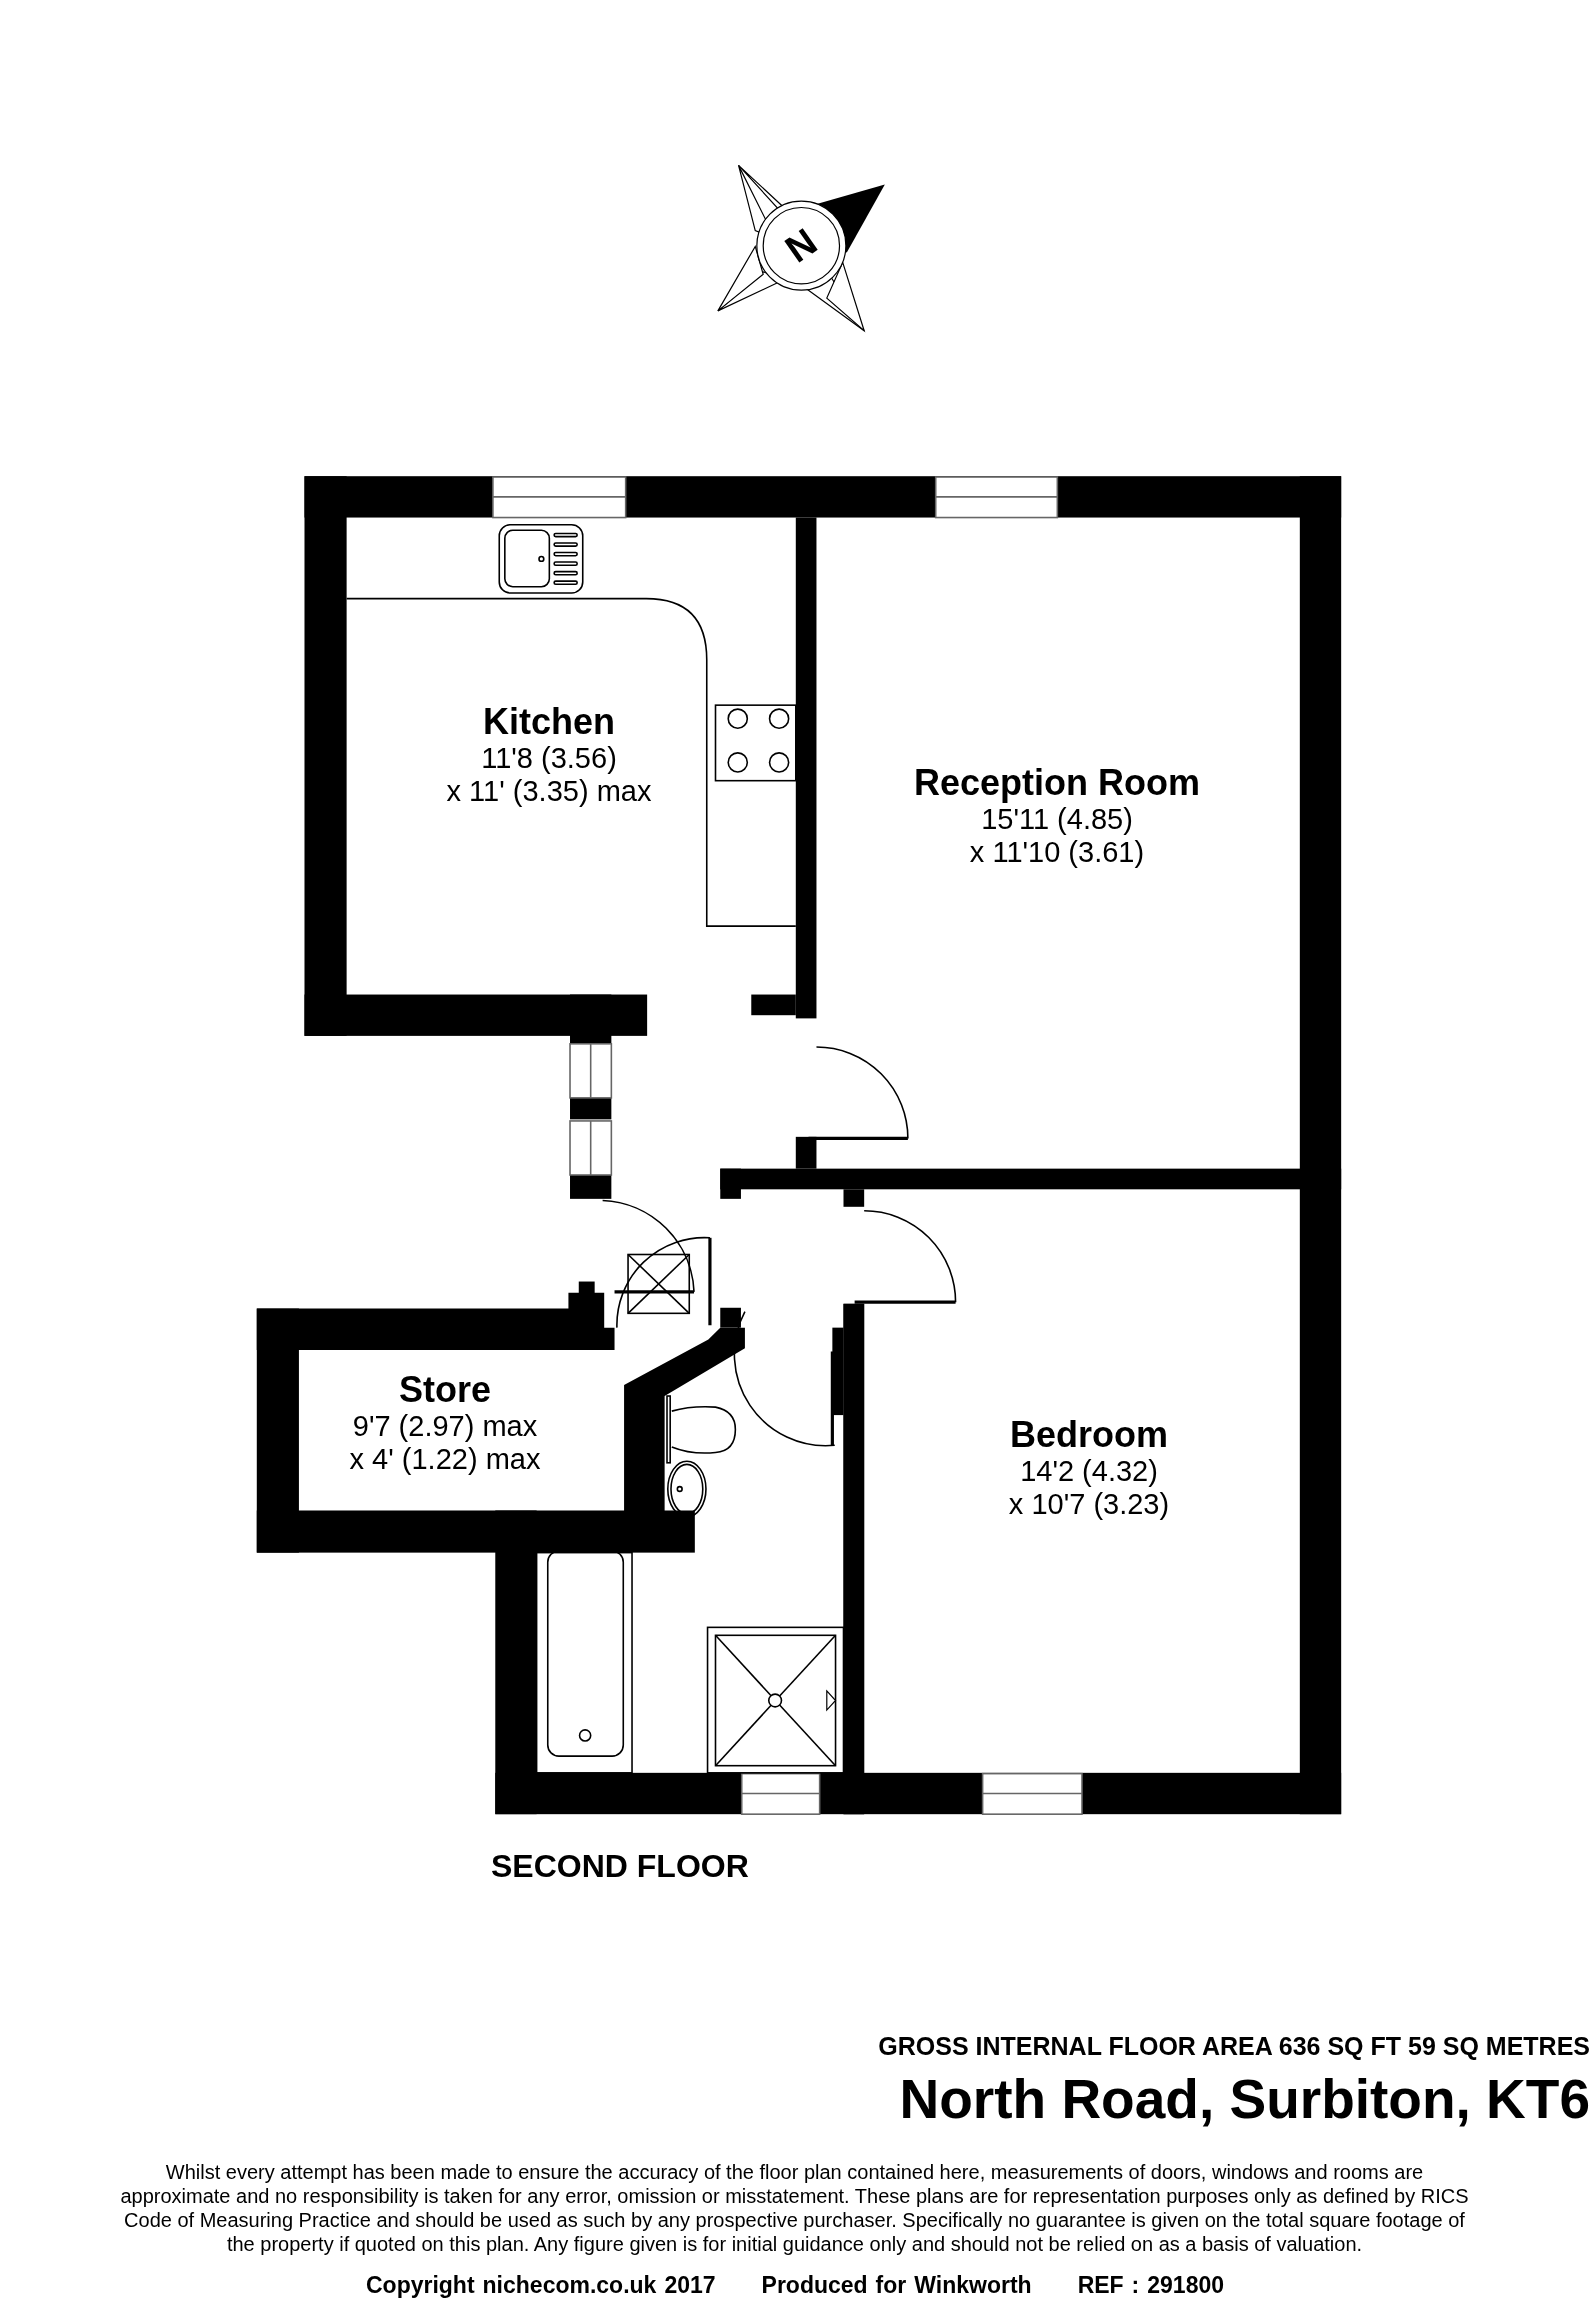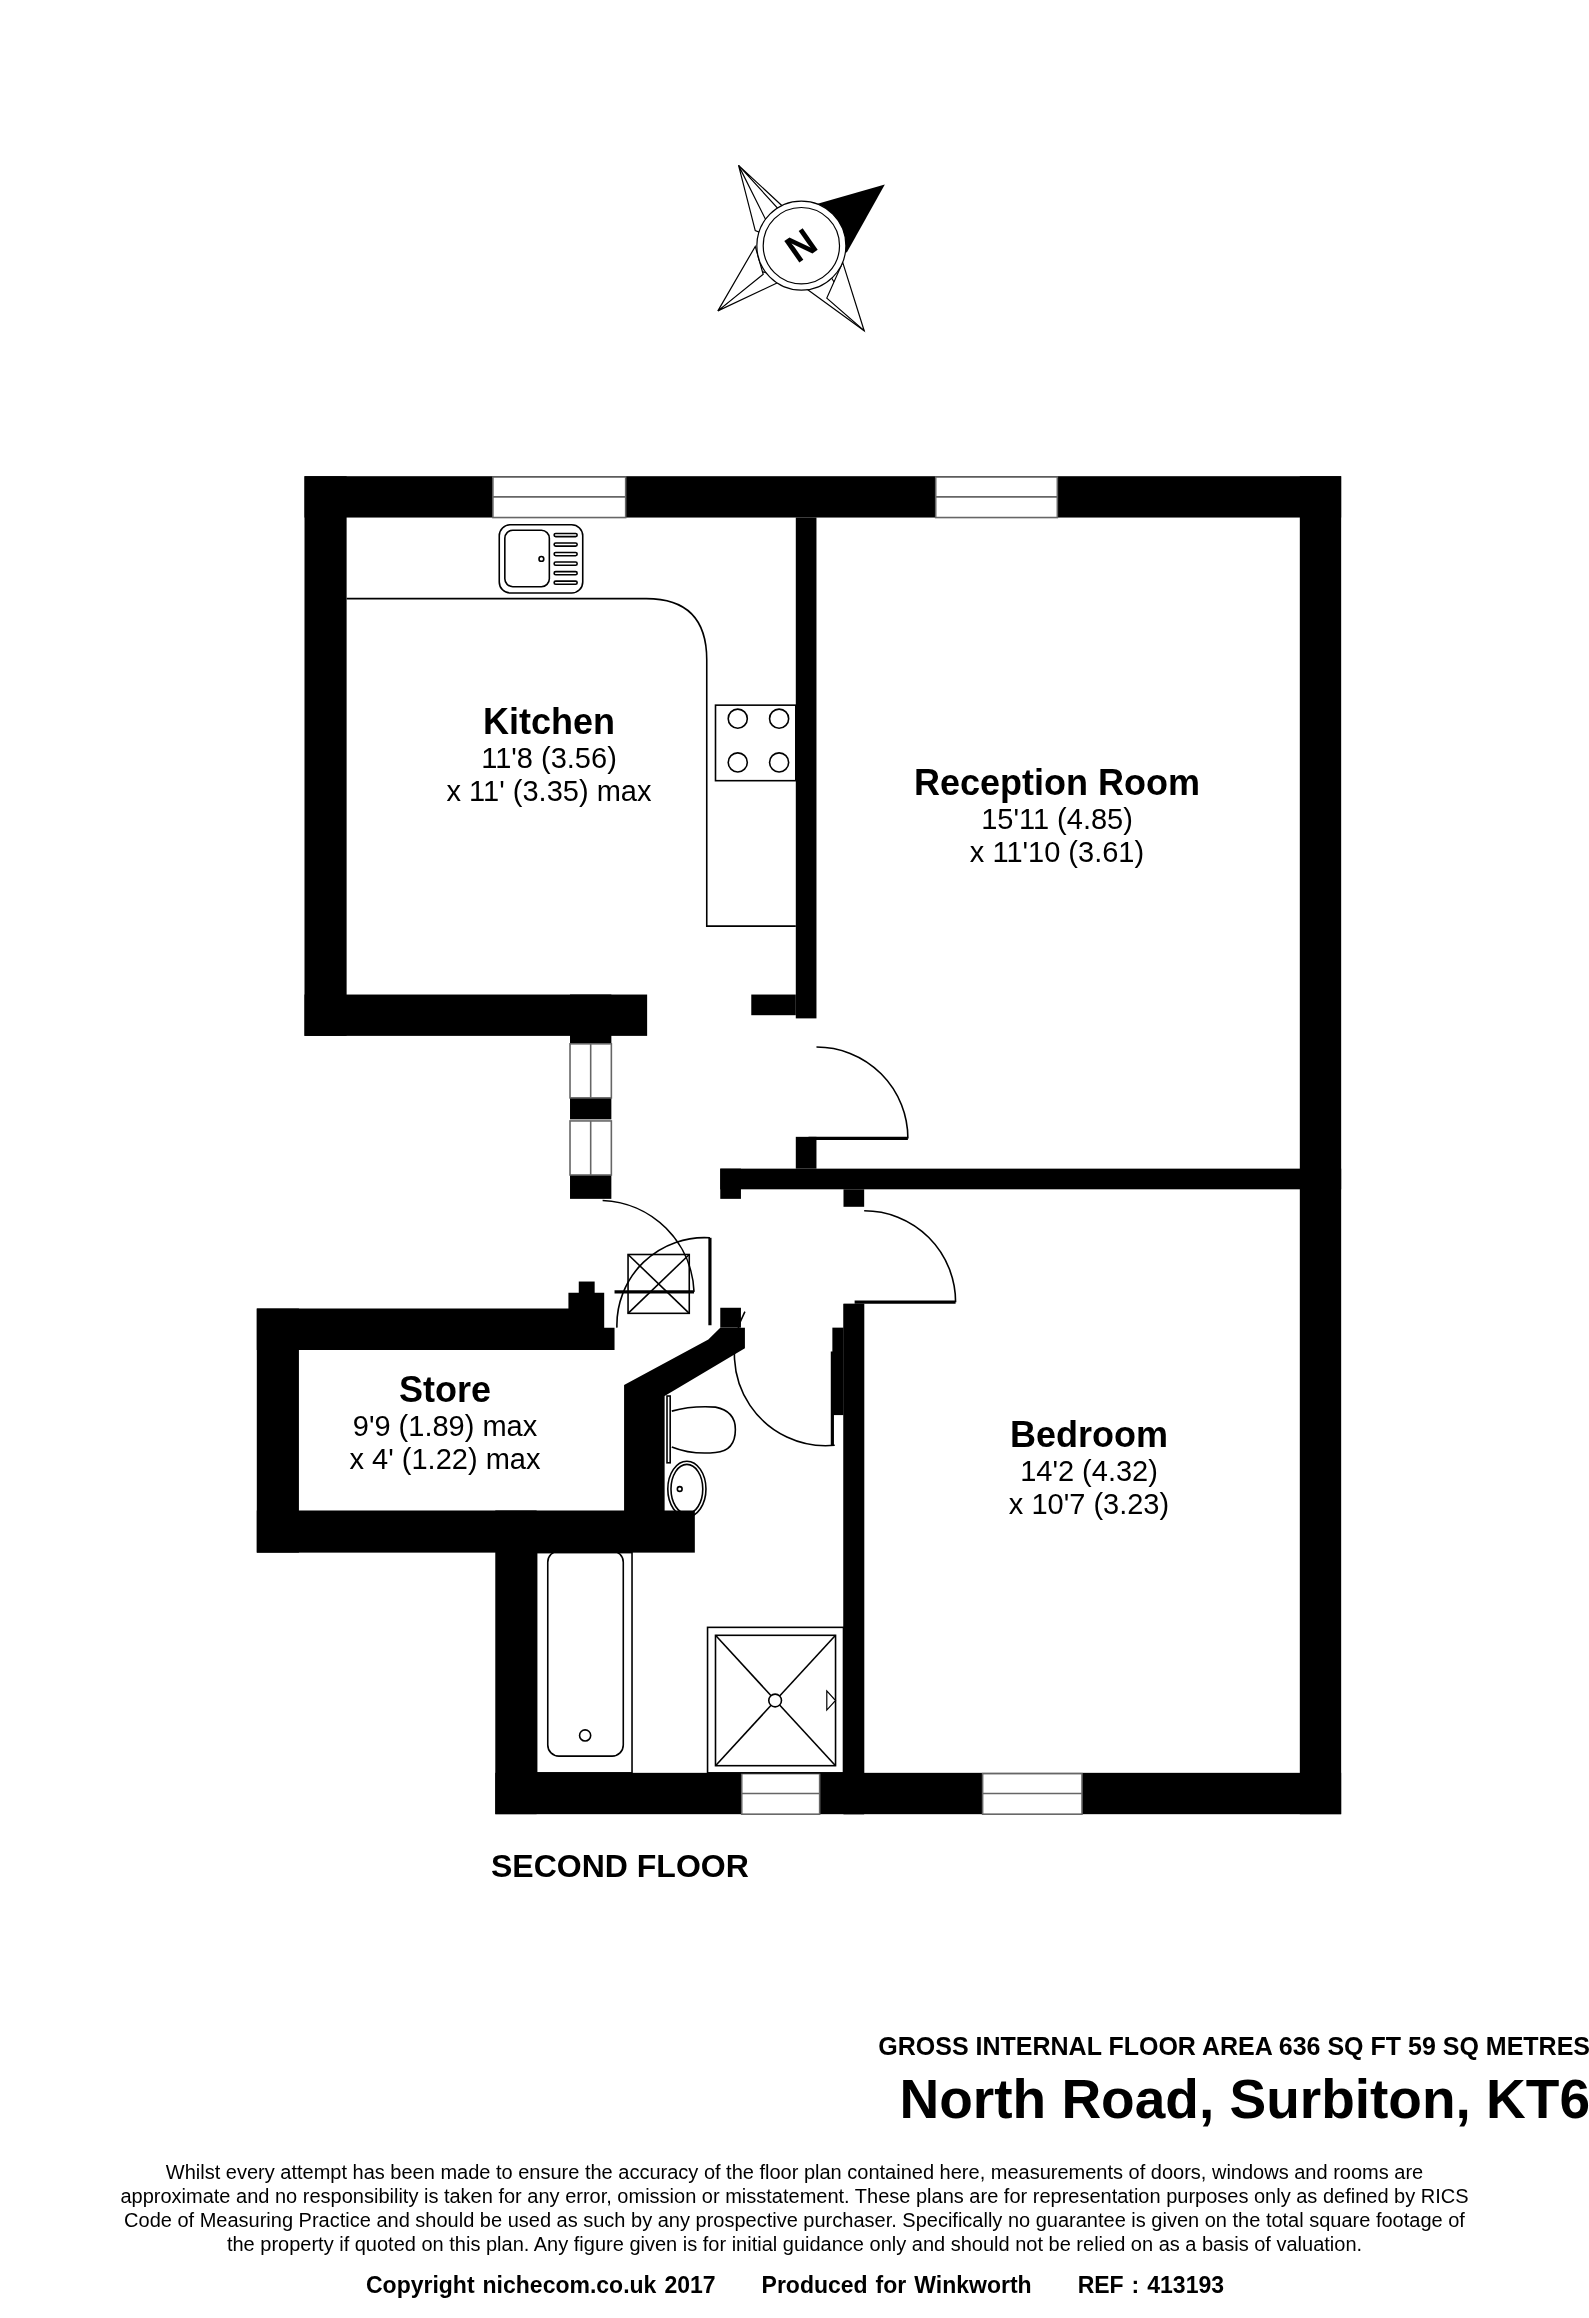--- a/index.html
+++ b/index.html
@@ -192,21 +192,21 @@
 </div>
 
 <div class="room-label" style="left:882px; top:763px; width:350px;">
   <span class="room-name">Reception Room</span>
   <span class="room-dim">15'11 (4.85)</span>
   <span class="room-dim">x 11'10 (3.61)</span>
 </div>
 
 <div class="room-label" style="left:302px; top:1370px; width:286px;">
   <span class="room-name">Store</span>
-  <span class="room-dim">9'9 (1.89) max</span>
+  <span class="room-dim">9'7 (2.97) max</span>
   <span class="room-dim">x 4' (1.22) max</span>
 </div>
 
 <div class="room-label" style="left:922px; top:1415px; width:334px;">
   <span class="room-name">Bedroom</span>
   <span class="room-dim">14'2 (4.32)</span>
   <span class="room-dim">x 10'7 (3.23)</span>
 </div>
 
 <div class="floor-name">SECOND FLOOR</div>
@@ -217,15 +217,15 @@
 <div class="disclaimer">
   <div>Whilst every attempt has been made to ensure the accuracy of the floor plan contained here, measurements of doors, windows and rooms are</div>
   <div>approximate and no responsibility is taken for any error, omission or misstatement. These plans are for representation purposes only as defined by RICS</div>
   <div>Code of Measuring Practice and should be used as such by any prospective purchaser.  Specifically no guarantee is given on the total square footage of</div>
   <div>the property if quoted on this plan. Any figure given is for initial guidance only and should not be relied on as a basis of valuation.</div>
 </div>
 
 <div class="credits">
   <span>Copyright nichecom.co.uk 2017</span>
   <span>Produced for Winkworth</span>
-  <span>REF : 413193</span>
+  <span>REF : 291800</span>
 </div>
 
 
 </body></html>

